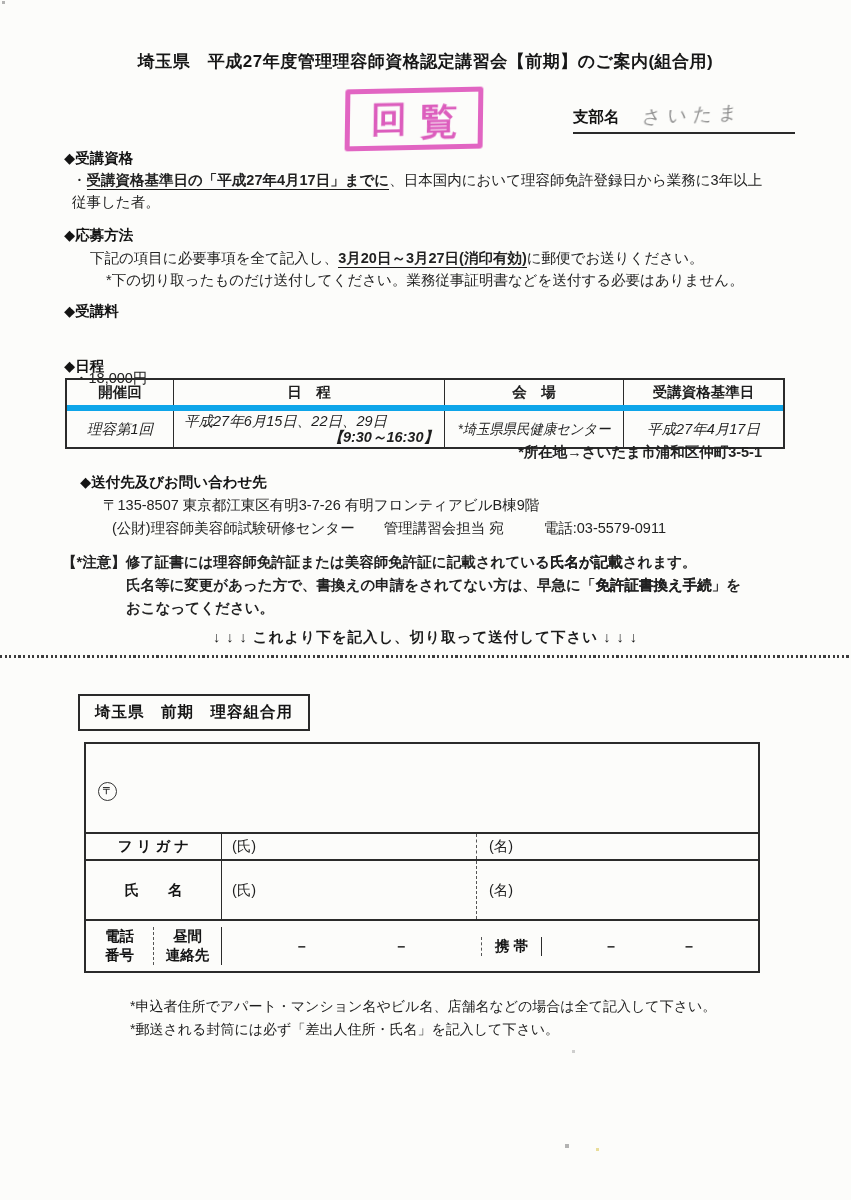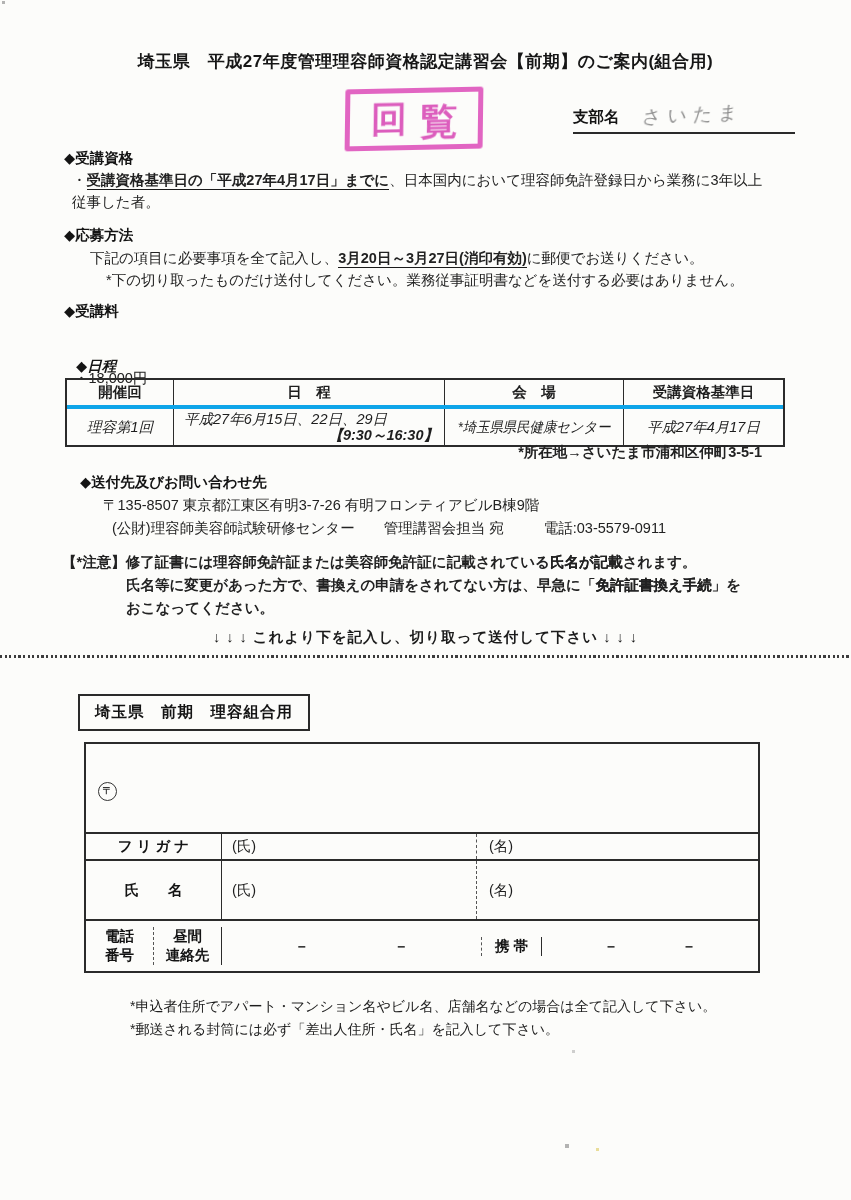--- a/index.html
+++ b/index.html
@@ -56,21 +56,21 @@
   .em{font-weight:bold;border-bottom:1.5px solid #1a1a1a;padding-bottom:1px;}
   .bb{font-weight:bold;text-shadow:0 0 .6px currentColor;}
   
   .sched{
     top:378px;left:65px;width:720px;
     border:2px solid #2b2b2b;
     box-sizing:border-box;
     font-size:14.5px;
   }
   .sched .row{display:flex;}
-  .sched .hrow{height:25px;border-bottom:4px solid #0ea5e9;}
+  .sched .hrow{height:25px;border-bottom:6px solid #0ea5e9;}
   .sched .brow{height:36px;font-style:italic;}
   .sched .cell{
     box-sizing:border-box;
     display:flex;align-items:center;justify-content:center;
     border-right:1.5px solid #2b2b2b;
   }
   .sched .cell:last-child{border-right:none;}
   .sched .c1{width:107px;}
   .sched .c2{width:271px;}
   .sched .c3{width:179px;}
@@ -153,21 +153,21 @@
   <div class="abs t" style="top:171px;left:72px;"><span>・</span><span class="em">受講資格基準日の「平成27年4月17日」までに</span><span>、日本国内において理容師免許登録日から業務に3年以上</span></div>
   <div class="abs t" style="top:193px;left:72px;">従事した者。</div>
 
   <div class="abs h" style="top:226px;left:64px;">◆応募方法</div>
   <div class="abs t" style="top:249px;left:90px;"><span>下記の項目に必要事項を全て記入し、</span><span class="em">3月20日～3月27日(消印有効)</span><span>に郵便でお送りください。</span></div>
   <div class="abs t" style="top:271px;left:106px;">*下の切り取ったものだけ送付してください。業務従事証明書などを送付する必要はありません。</div>
 
   <div class="abs h" style="top:302px;left:64px;">◆受講料</div>
   <div class="abs t" style="top:325px;left:74px;margin-top:44px;">・18,000円</div>
 
-  <div class="abs h" style="top:357px;left:76px;font-style:italic;">◆日程</div>
+  <div class="abs h" style="top:357px;left:64px;">◆日程</div>
   <div class="abs sched">
     <div class="row hrow">
       <div class="cell c1">開催回</div>
       <div class="cell c2">日　程</div>
       <div class="cell c3">会　場</div>
       <div class="cell c4">受講資格基準日</div>
     </div>
     <div class="row brow">
       <div class="cell c1">理容第1回</div>
       <div class="cell c2 dates">

